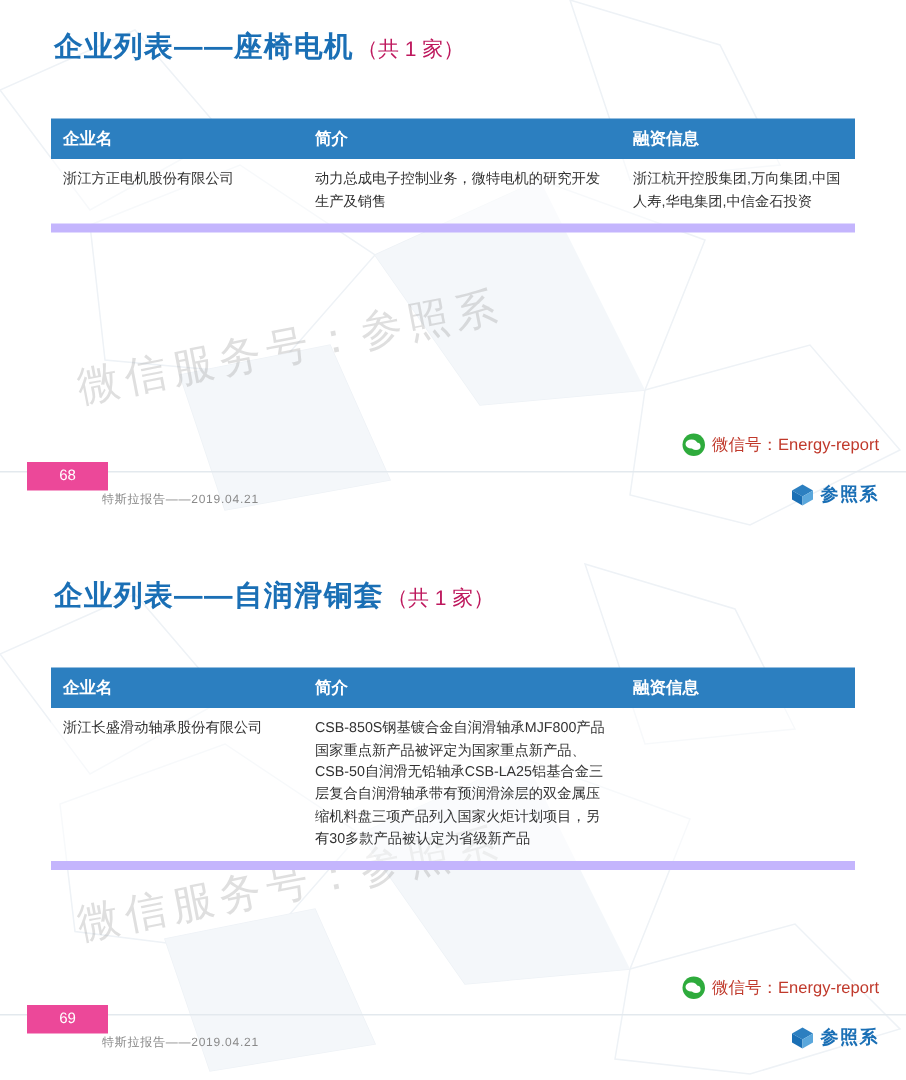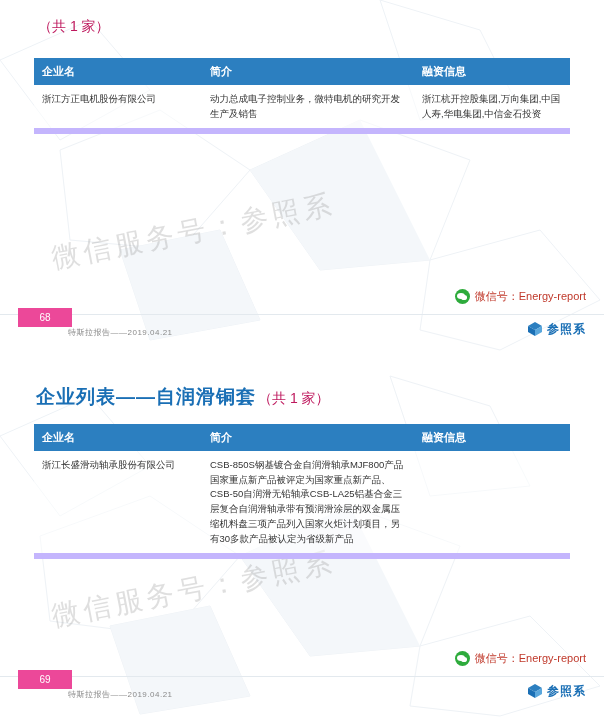--- a/index.html
+++ b/index.html
@@ -68,20 +68,21 @@
     margin-left: 2px;
   }
 
   
   .tbl {
     position: absolute;
     left: 34px;
     width: 536px;
     border-collapse: collapse;
     table-layout: fixed;
+    margin-top: 21px;
   }
   .tbl-1 { top: 58px; }
   .tbl-2 { top: 58px; }
   .tbl thead th {
     background: #2c7fc0;
     color: #ffffff;
     font-size: 11px;
     font-weight: bold;
     text-align: left;
     padding: 6px 8px;
@@ -161,21 +162,21 @@
   }
   .wechat .wx-icon::after {
     width: 6.5px; height: 5px;
     left: 6px; top: 6px;
   }
   .brand {
     position: absolute;
     right: 18px;
     bottom: 20px;
     display: flex;
-    align-items: flex-start;
+    align-items: center;
   }
   .brand .logo {
     width: 16px;
     height: 16px;
     margin-right: 4px;
     flex: 0 0 auto;
   }
   .brand .btext {
     font-size: 12px;
     font-weight: bold;
@@ -201,20 +202,21 @@
       <g fill="#f4f7fa">
         <polygon points="250,170 360,120 430,260 320,270"></polygon>
         <polygon points="120,250 220,230 260,320 150,340"></polygon>
       </g>
     </svg>
   </div>
 
   <div class="watermark wm-1">微信服务号：参照系</div>
 
   <div class="heading">
+    <span class="h-main">企业列表——座椅电机</span>
     <span class="h-count">（共 1 家）</span>
   </div>
 
   <table class="tbl tbl-1">
     <colgroup>
       <col class="col-name">
         <col class="col-desc">
         <col class="col-fin">
     </colgroup>
     <thead>

